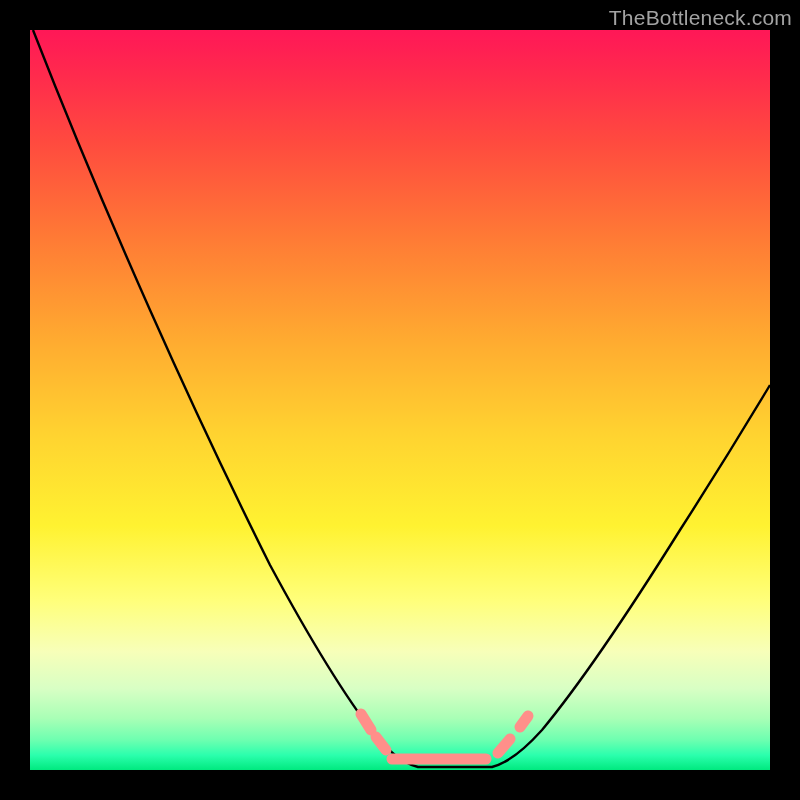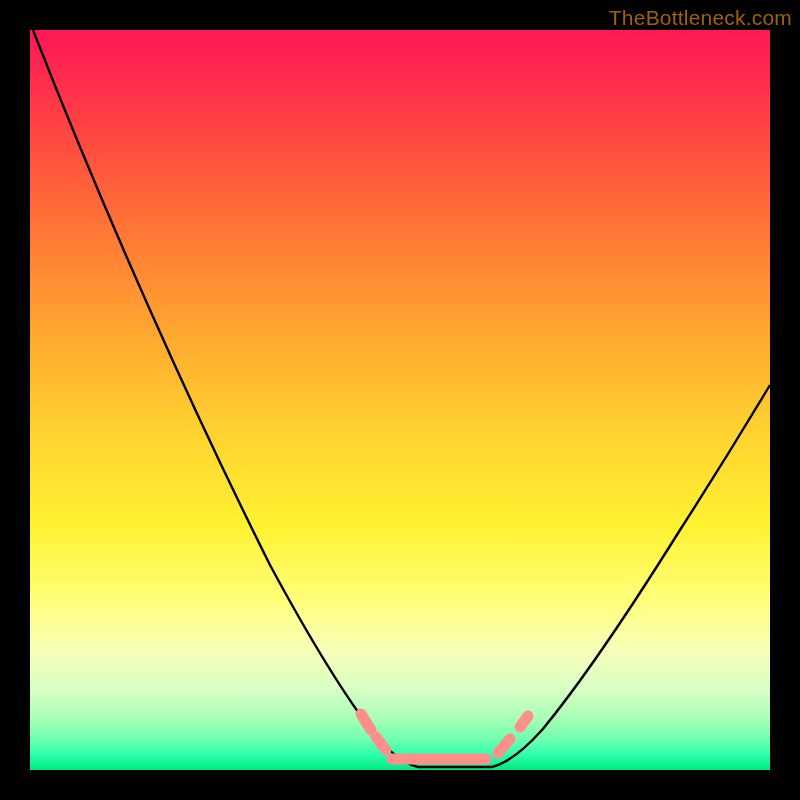--- a/index.html
+++ b/index.html
@@ -54,21 +54,21 @@
     position: absolute;
     left: 0;
     top: 0;
     width: 100%;
     height: 100%;
   }
   .watermark {
     position: absolute;
     top: 6px;
     right: 8px;
-    color: #a16207;
+    color: #a3a3a3;
     font-size: 21px;
     font-weight: 500;
     letter-spacing: 0.2px;
     user-select: none;
   }
 </style>
 </head>
 <body>
 
 <div class="frame">

